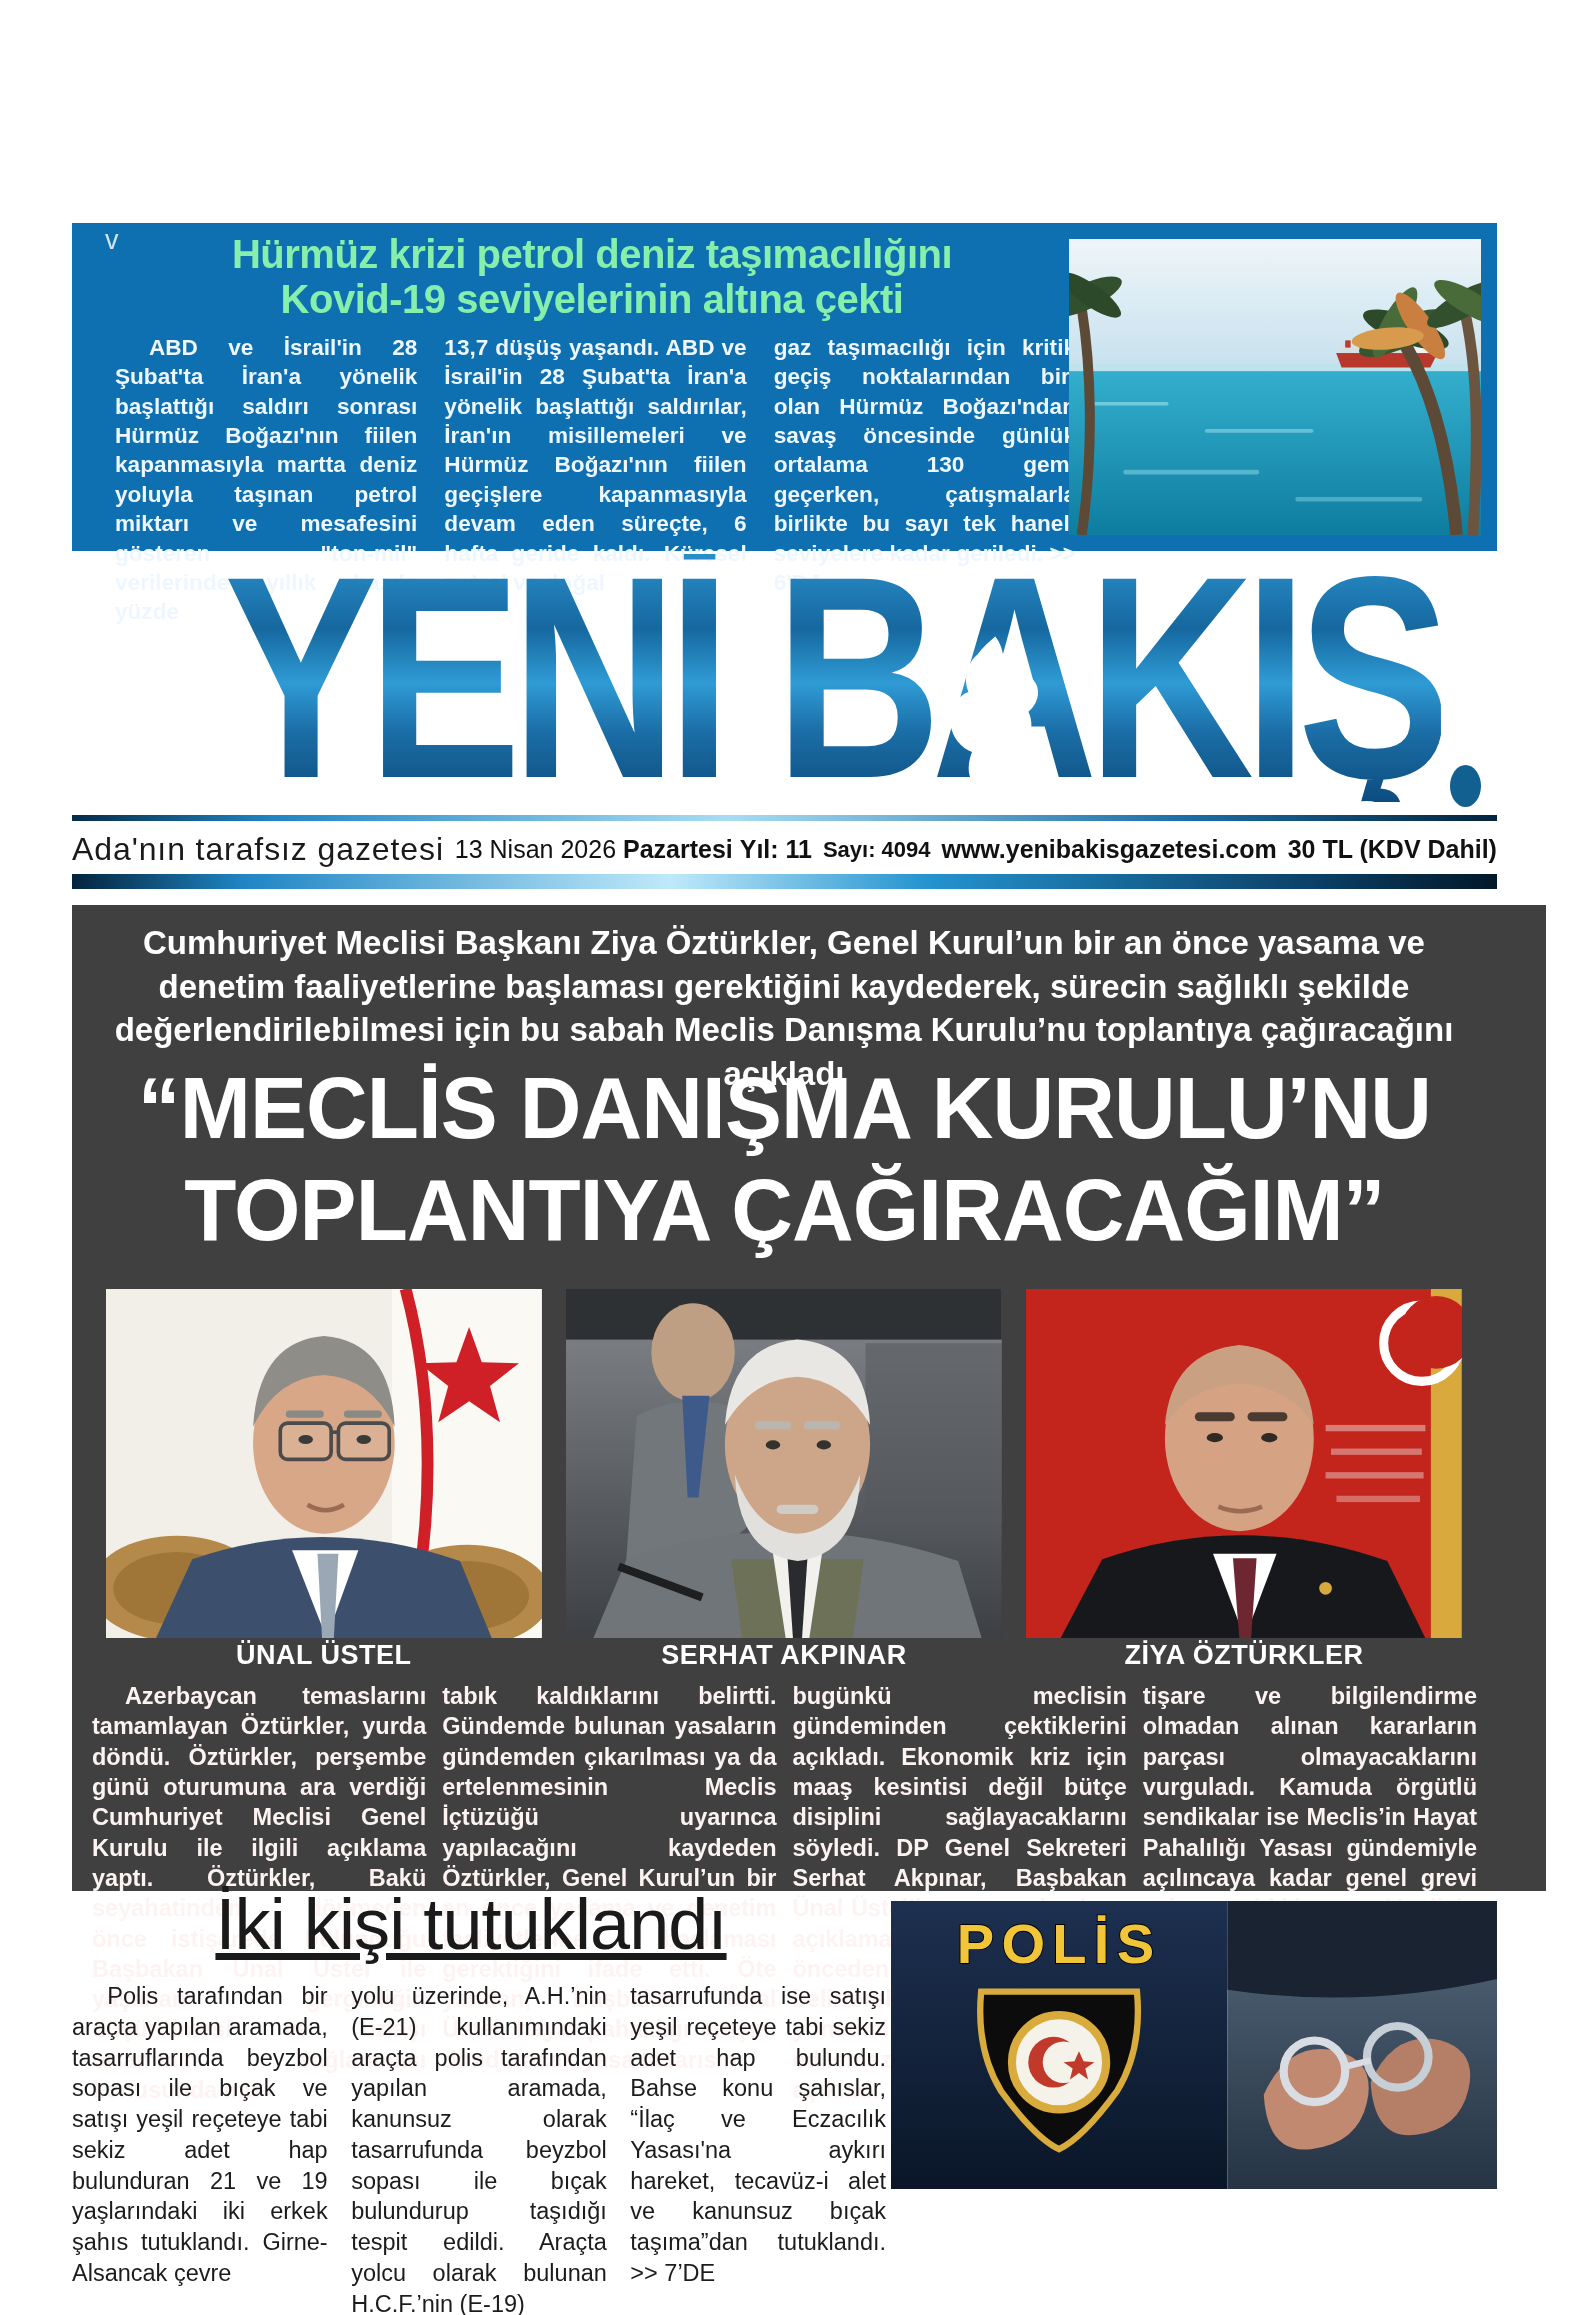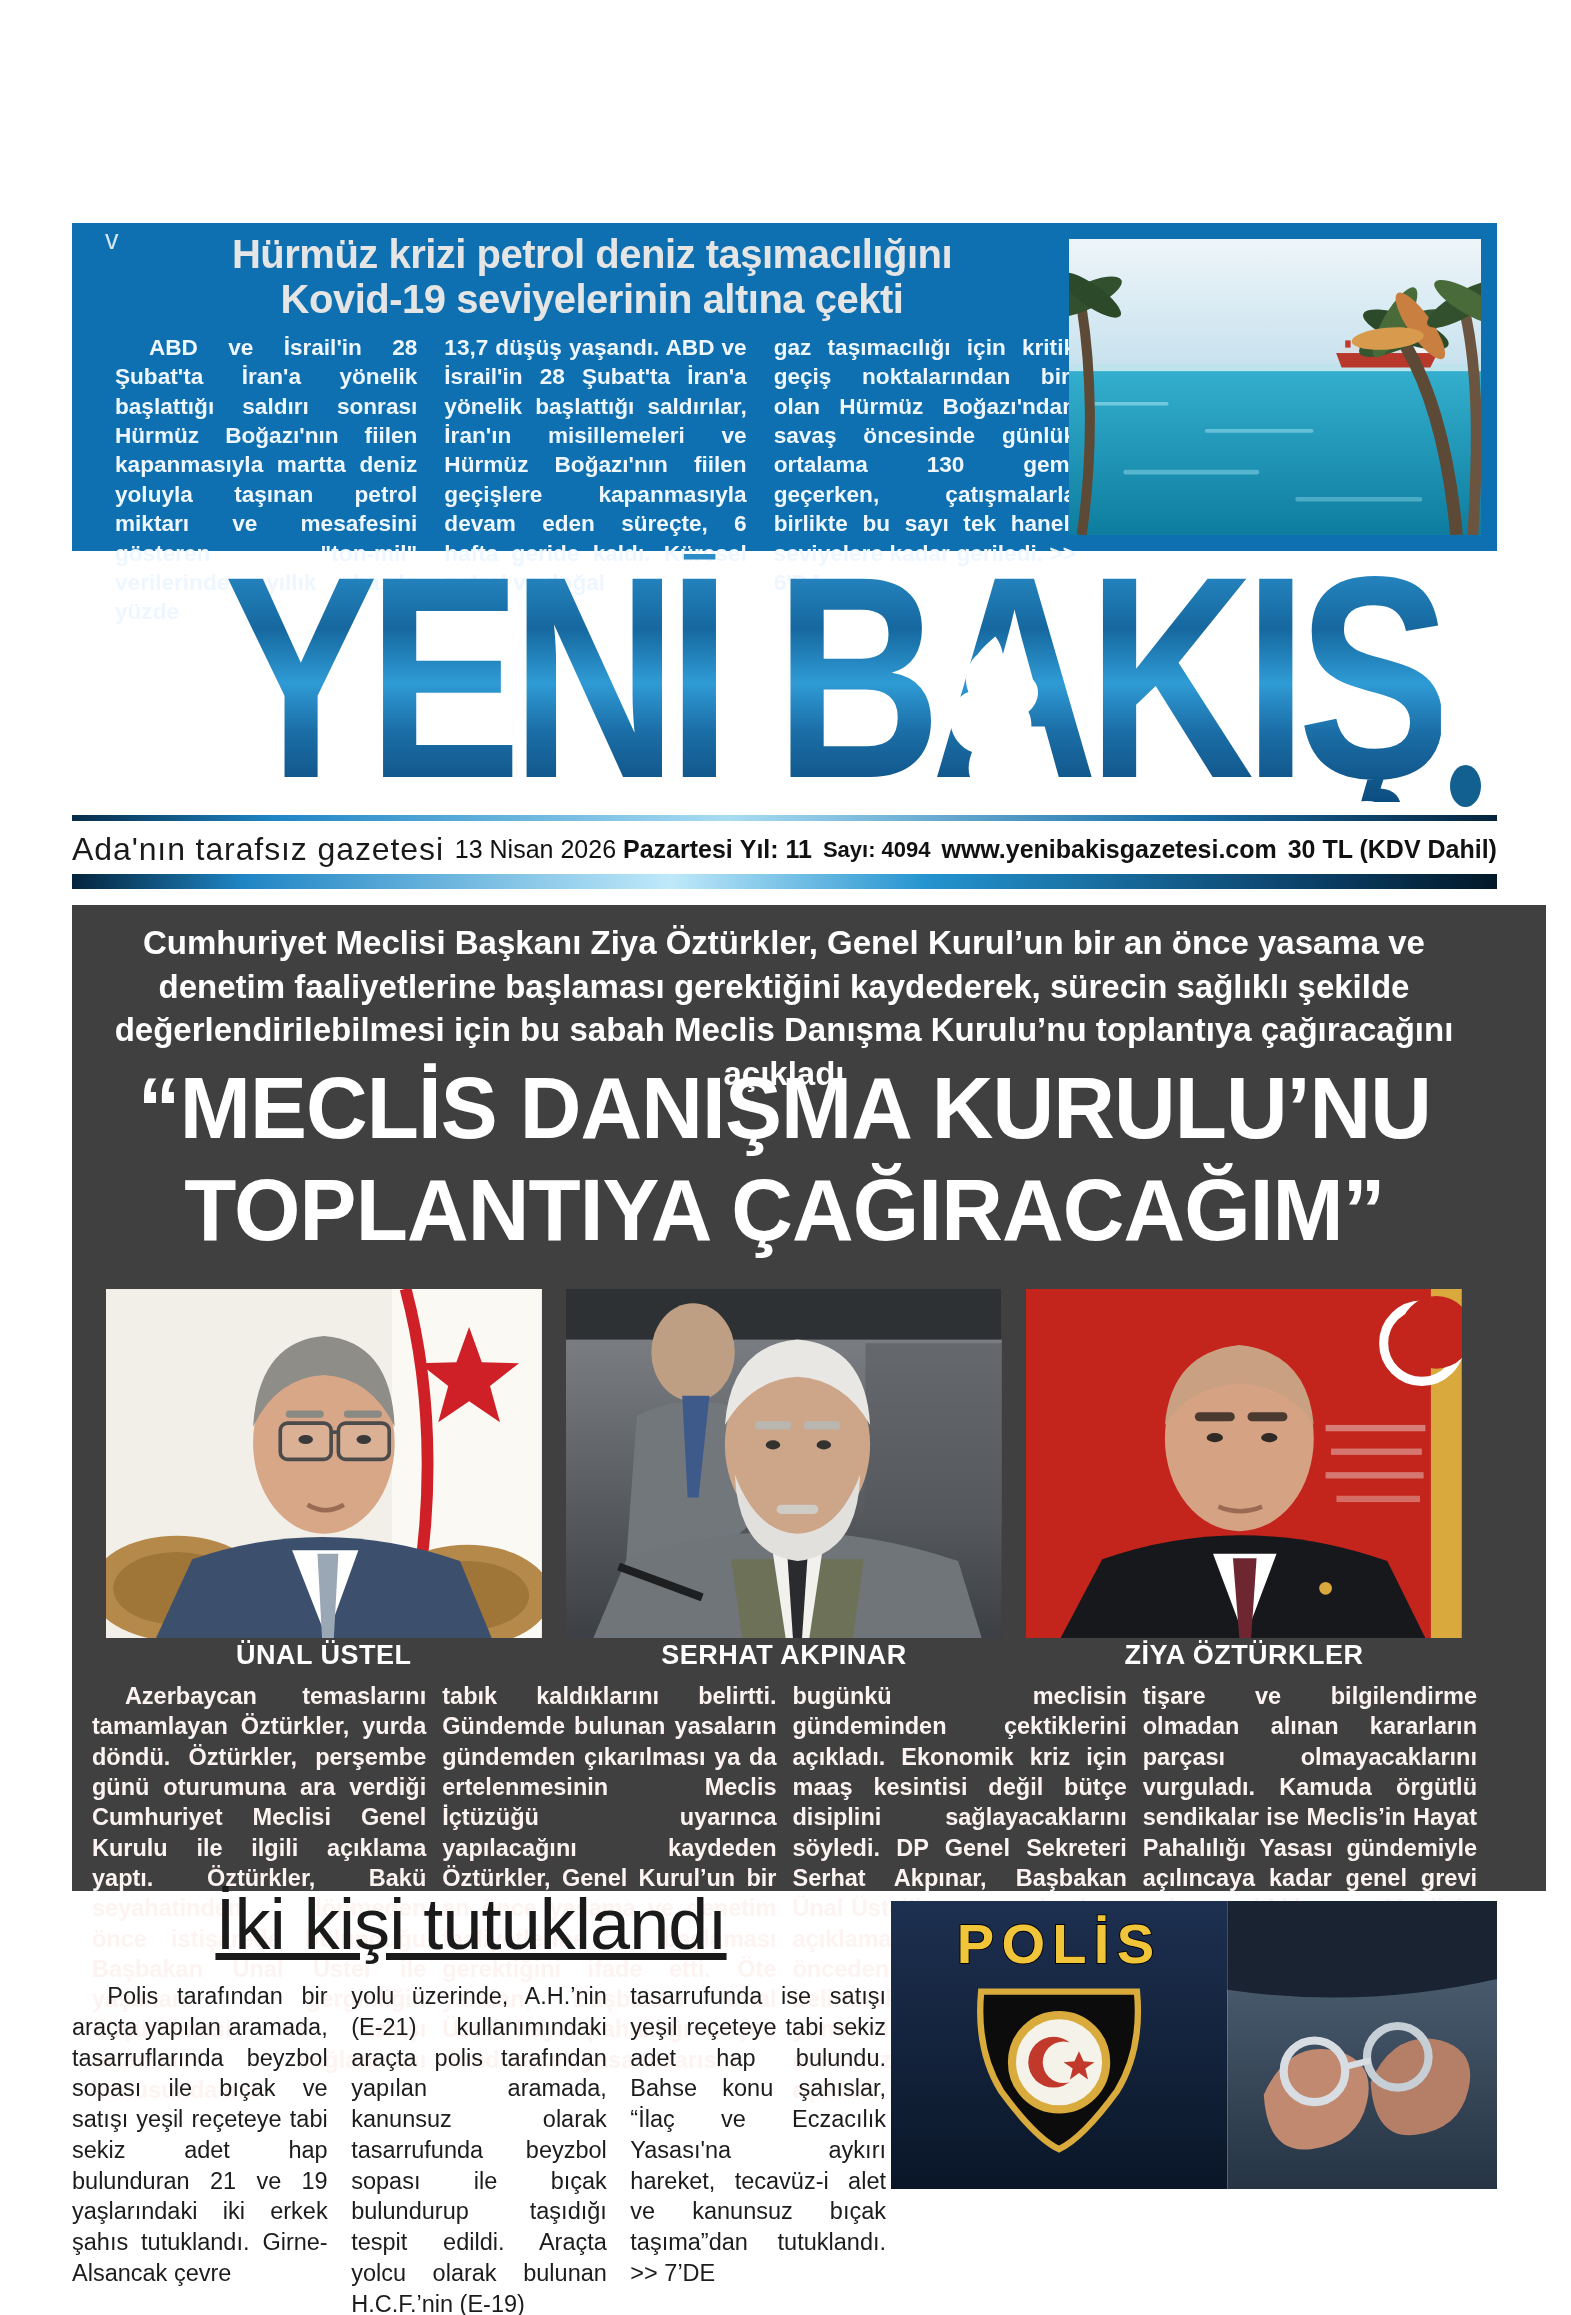--- a/index.html
+++ b/index.html
@@ -2,21 +2,21 @@
 <html style="font-size:14.5px"><head>
 <meta charset="utf-8">
 <style>
   html,body{margin:0;padding:0;background:#ffffff;}
   body{width:1571px;height:2316px;font-family:"Liberation Sans",sans-serif;-webkit-font-smoothing:antialiased;}
   .page{position:relative;width:1571px;height:2316px;background:#fff;overflow:hidden;}
 
   
   .blue-box{position:absolute;left:72px;top:223px;width:1425px;height:328px;background:#0e6fb1;}
   .corner-v{position:absolute;left:33px;top:1.8px;color:#cfe6f5;font-size:27px;}
-  .bb-head{position:absolute;left:18px;top:9px;width:1004px;text-align:center;color:#e5e5e5;
+  .bb-head{position:absolute;left:18px;top:9px;width:1004px;text-align:center;color:#86efac;
            font-weight:bold;font-size:40px;line-height:1.13;letter-spacing:-0.5px;}
   .bb-cols{position:absolute;left:43px;top:110px;width:961px;display:flex;gap:27px;}
   .bb-col{flex:1;color:#eef7ff;font-weight:bold;font-size:22.6px;line-height:1.3;text-align:justify;}
   .bb-col.indent{text-indent:1.5em;}
   .bb-photo{position:absolute;top:16.3px;right:16.3px;width:412px;height:296px;overflow:hidden;}
   .bb-photo svg{display:block;width:100%;height:100%;}
 
   
   .masthead{position:absolute;left:72px;top:554px;width:1425px;height:261px;text-align:center;overflow:visible;}
   .mast-title{display:inline-block;white-space:nowrap;font-weight:bold;font-size:288px;line-height:0.86;

